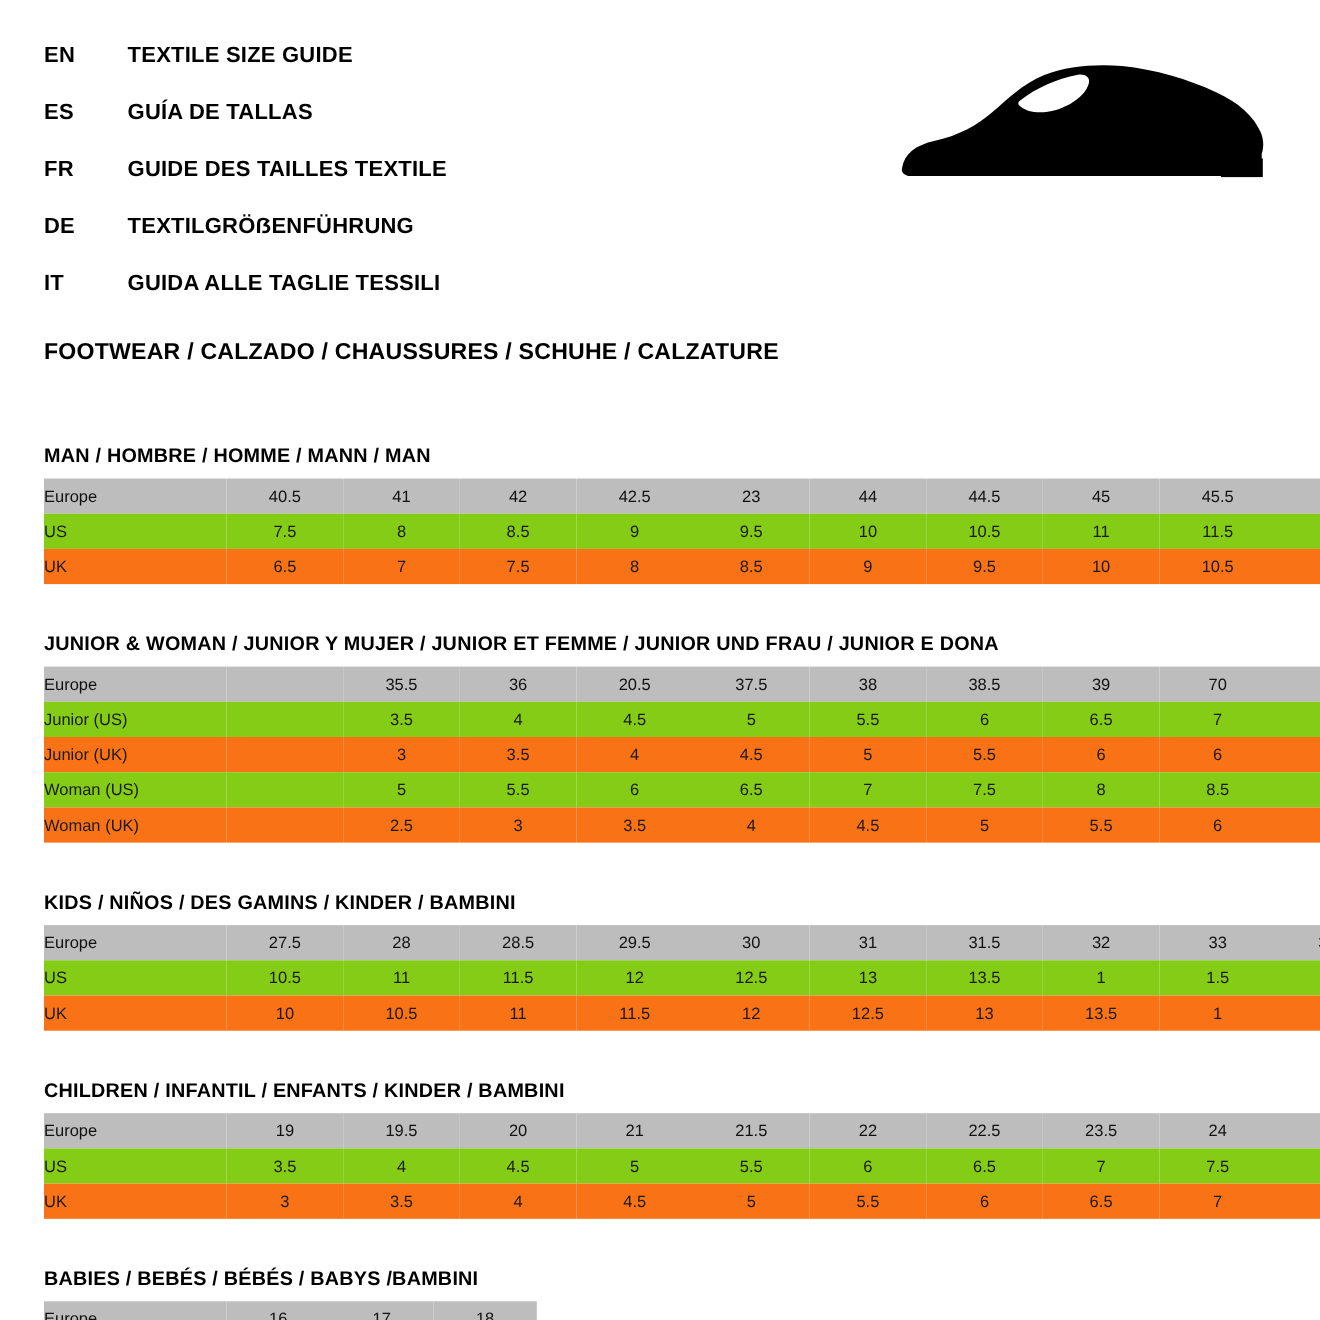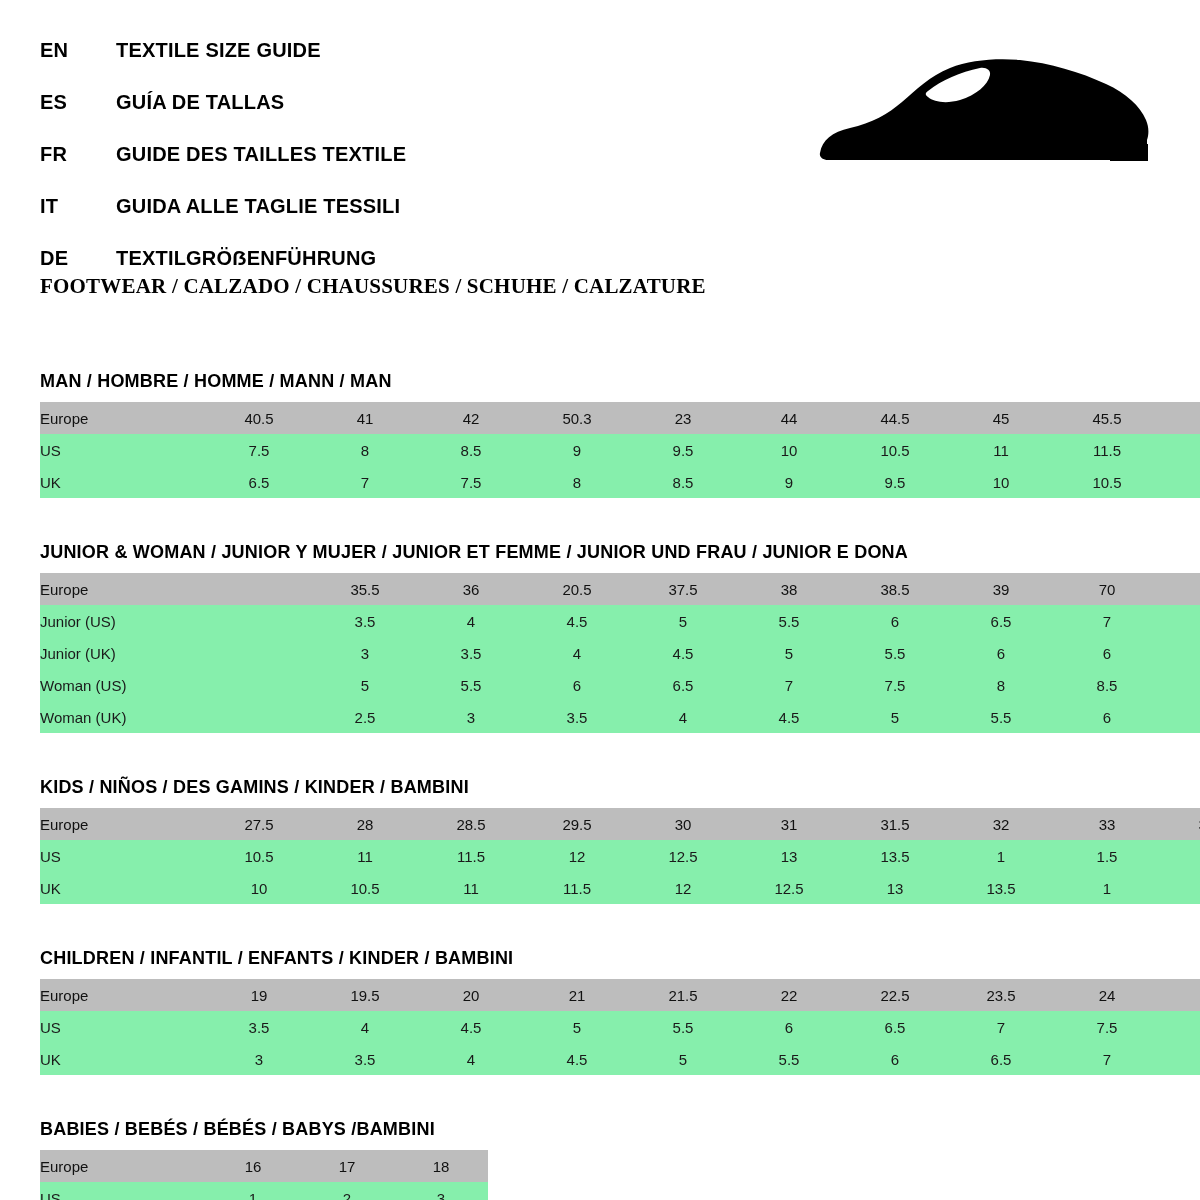--- a/index.html
+++ b/index.html
@@ -57,21 +57,21 @@
     justify-content: center;
     padding-top: 24px;
     box-sizing: border-box;
   }
   .shoe-wrap svg { display: block; }
 
   .footwear-title {
     font-weight: bold;
     font-size: 21px;
     letter-spacing: 0.2px;
-    font-family: Liberation Serif, serif;
+    margin-top: 34px;
   }
 
   
   .section {
     margin-top: 44px;
   }
   .section.first { margin-top: 72px; }
   .section-title {
     font-weight: bold;
     font-size: 18px;
@@ -94,22 +94,22 @@
     color: #1a1a1a;
   }
   table.size-table td.label {
     text-align: left;
   }
   tr.head td {
     background: #bdbdbd;
     font-weight: normal;
     color: #111;
   }
-  tr.odd td { background: #86efac; margin-top: 12px; }
-  tr.even td { background: #86efac; }
+  tr.odd td { background: #84cc16; margin-top: 12px; }
+  tr.even td { background: #f97316; }
 
   
   table.size-table.full col.first { width: 166px; }
   table.size-table.full col.rest  { width: 106px; }
   table.size-table.babies col.first { width: 166px; }
   table.size-table.babies col.rest  { width: 94px; }
 </style>
 </head>
 <body>
 
@@ -123,26 +123,26 @@
       </div>
       <div class="lang-row">
         <span class="lang-code">ES</span>
         <span class="lang-text">GUÍA DE TALLAS</span>
       </div>
       <div class="lang-row">
         <span class="lang-code">FR</span>
         <span class="lang-text">GUIDE DES TAILLES TEXTILE</span>
       </div>
       <div class="lang-row">
+        <span class="lang-code">DE</span>
+        <span class="lang-text">TEXTILGRÖẞENFÜHRUNG</span>
+      </div>
+      <div class="lang-row">
         <span class="lang-code">IT</span>
         <span class="lang-text">GUIDA ALLE TAGLIE TESSILI</span>
-      </div>
-      <div class="lang-row">
-        <span class="lang-code">DE</span>
-        <span class="lang-text">TEXTILGRÖẞENFÜHRUNG</span>
       </div>
     </div>
 
     <div class="shoe-wrap">
       <svg width="340" height="120" viewBox="0 0 340 120" xmlns="http://www.w3.org/2000/svg" aria-hidden="true">
         <path fill="#000000" d="M10 95 C12 82 22 74 40 70 C62 65 78 56 92 44 C106 32 120 18 140 10 C160 2 186 0 210 2 C240 5 270 14 296 26 C316 35 330 48 336 62 C339 69 339 76 337 82 L337 95 C337 99 334 102 330 102 L18 102 C13 102 9 99 10 95 Z"></path>
         <rect x="300" y="86" width="38" height="17" fill="#000000"></rect>
         <path fill="#ffffff" d="M118 33 C132 22 150 14 170 10 C176 9 181 12 180 17 C178 27 166 37 150 42 C136 46 124 44 118 39 C115 37 115 35 118 33 Z"></path>
       </svg>
     </div>
@@ -165,21 +165,21 @@
           <col class="rest">
           <col class="rest">
           <col class="rest">
       </colgroup>
       <tbody>
         <tr class="head">
           <td class="label">Europe</td>
           <td>40.5</td>
           <td>41</td>
           <td>42</td>
-          <td>50.3</td>
+          <td>42.5</td>
           <td>23</td>
           <td>44</td>
           <td>44.5</td>
           <td>45</td>
           <td>45.5</td>
           <td>46</td>
         </tr>
         <tr class="odd">
           <td class="label">US</td>
           <td>7.5</td>

